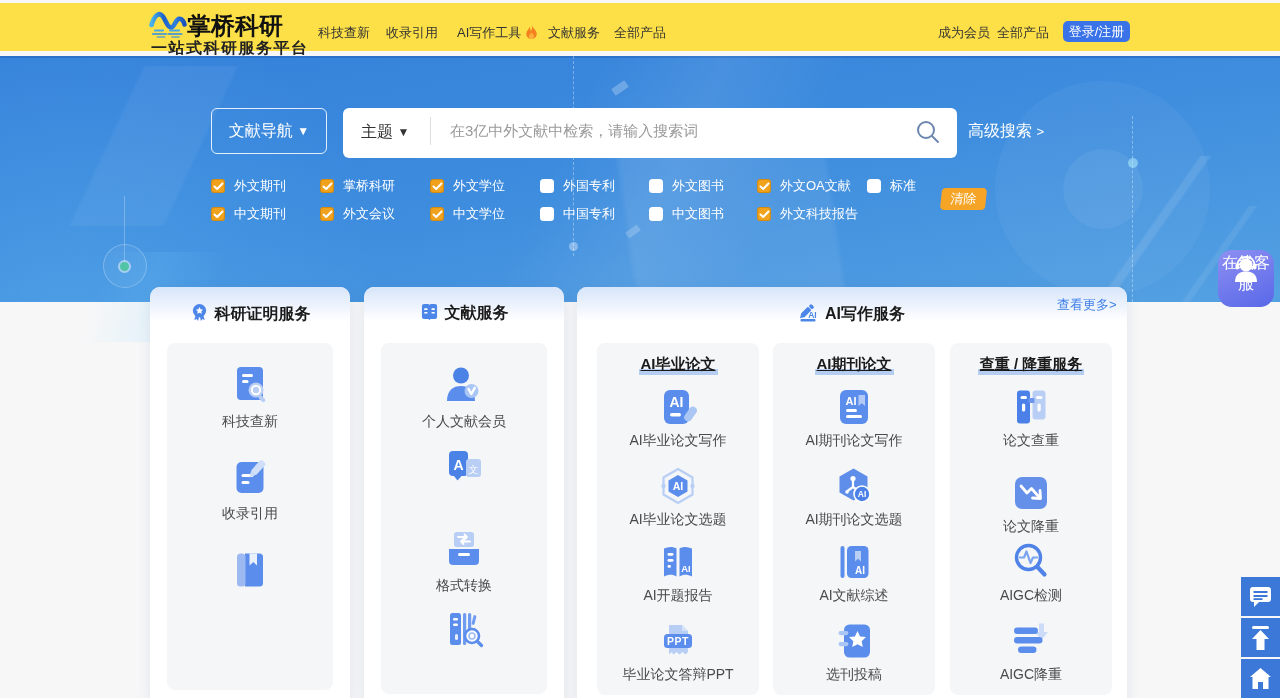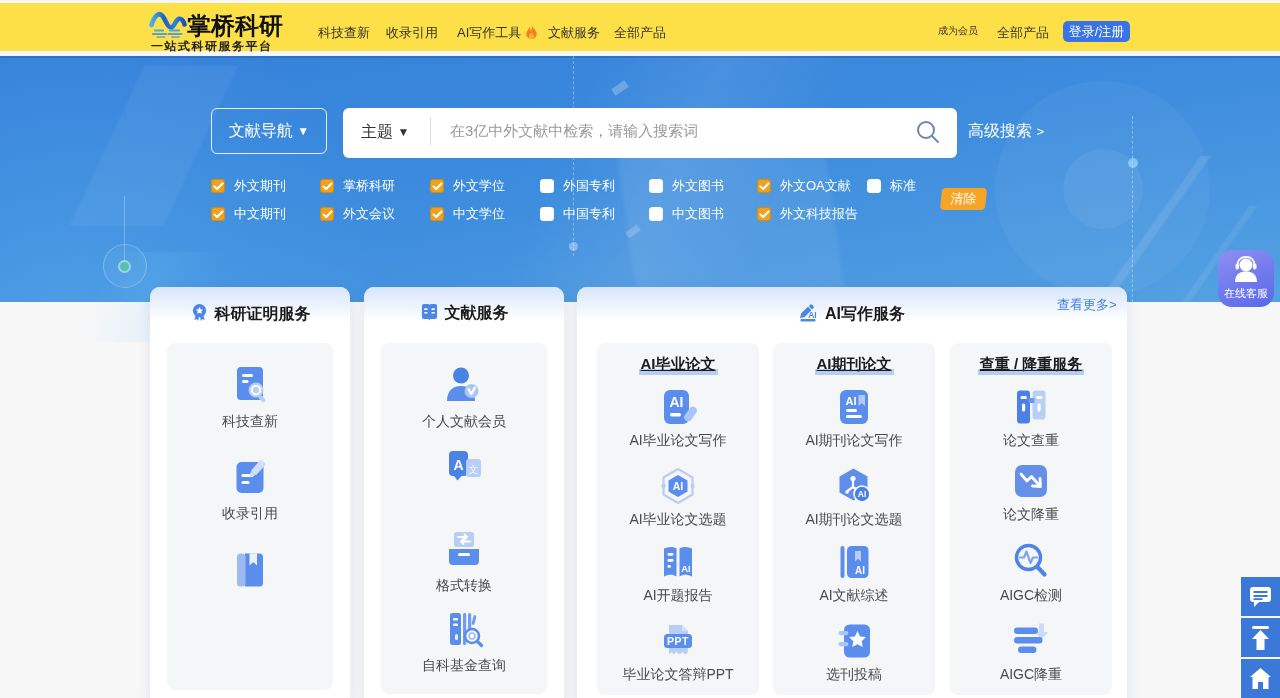--- a/index.html
+++ b/index.html
@@ -2,21 +2,21 @@
 <html><head>
 <meta charset="utf-8">
 <style>
 * { margin:0; padding:0; box-sizing:border-box; }
 html,body { width:1280px; height:698px; overflow:hidden; font-family:"Liberation Sans",sans-serif; background:#f7f7f8; }
 #page { position:relative; width:1280px; height:698px; overflow:hidden; }
 .abs { position:absolute; }
 
 #header { position:absolute; left:0; top:3px; width:1280px; height:48px; background:#fde047; z-index:20; }
 #logo-txt { position:absolute; left:187px; top:7px; font-size:24px; font-weight:bold; color:#111; }
-#logo-sub { position:absolute; left:151px; top:36px; font-size:12px; font-weight:bold; color:#222; font-family:"Liberation Serif",serif; letter-spacing:1.5px; transform:scaleY(0.95); transform-origin:top left; }
+#logo-sub { position:absolute; left:151px; top:36px; font-size:16px; font-weight:bold; color:#222; font-family:"Liberation Serif",serif; letter-spacing:1.5px; transform:scaleY(0.95); transform-origin:top left; }
 .nv { top:21px; font-size:13px; color:#333; }
 #login-btn { position:absolute; left:1063px; top:18px; width:67px; height:21px; background:#3a72e8; border-radius:5px; color:#fff; font-size:13px; text-align:center; line-height:21px; }
 
 #hero { position:absolute; left:0; top:56px; width:1280px; height:246px;
   background:radial-gradient(circle at 5% 102%, rgba(130,215,255,0.20) 0%, rgba(130,215,255,0) 26%),
              linear-gradient(170deg, #3480da 0%, #3d8cde 48%, #54a1e2 100%); }
 #hero .deco1 { position:absolute; left:420px; top:0; width:500px; height:246px; background:linear-gradient(115deg,rgba(255,255,255,0) 30%,rgba(255,255,255,0.08) 50%,rgba(255,255,255,0) 70%); }
 #hero .circ { position:absolute; border-radius:50%; background:rgba(255,255,255,0.05); }
 #navbtn { position:absolute; left:211px; top:108px; width:116px; height:46px; border:1px solid rgba(255,255,255,0.85); border-radius:6px; color:#fff; font-size:16px; text-align:center; line-height:44px; }
 #sbox { position:absolute; left:343px; top:108px; width:614px; height:50px; background:#fff; border-radius:6px; }
@@ -38,21 +38,21 @@
 .inner { position:absolute; background:#f5f6f8; border-radius:8px; }
 .item { position:absolute; width:100%; text-align:center; }
 .item svg { display:block; margin:0 auto; }
 .item .lbl { font-size:14px; color:#4a4a4a; margin-top:8px; }
 #card3 .lbl { margin-top:5px; }
 .colT { position:absolute; width:100%; text-align:center; font-size:15px; font-weight:bold; color:#1a1a1a; }
 .colT i { font-style:normal; display:inline-block; padding:0 2px 1px; background:linear-gradient(transparent 72%, #b5cdf1 72%);text-decoration:underline; }
 #more { position:absolute; left:1057px; top:296px; color:#3f7fe8; font-size:13px; z-index:6; }
 
 #kefu { position:absolute; left:1218px; top:250px; width:56px; height:57px; border-radius:14px; background:linear-gradient(155deg,#8e8ff2 0%,#5868e8 100%); z-index:30; text-align:center; }
-#kefu .t { position:absolute; width:100%; bottom:6px; color:#fff; font-size:11px; }
+#kefu .t { position:absolute; width:100%; bottom:12px; color:#fff; font-size:16px; }
 .sbtn { position:absolute; left:1241px; width:39px; height:39px; background:#3c78d8; z-index:30; }
 </style>
 </head>
 <body>
 <div id="page">
 
   <div id="header">
     <svg class="abs" style="left:149px;top:5px" width="38" height="30" viewBox="0 0 38 30">
       <defs>
           <linearGradient id="lg1" x1="0" y1="0" x2="1" y2="0">
@@ -70,21 +70,21 @@
     <div id="logo-txt">掌桥科研</div>
     <div id="logo-sub">一站式科研服务平台</div>
     <div class="abs nv" style="left:318px">科技查新</div>
     <div class="abs nv" style="left:386px">收录引用</div>
     <div class="abs nv" style="left:457px">AI写作工具 <svg width="13" height="16" viewBox="0 0 13 15" style="vertical-align:-3px">
           <path d="M6.5 0 C7 3 10.5 4.5 11.5 8 C12.5 11.5 10 14.5 6.5 14.5 C3 14.5 0.5 11.5 1.5 8 C2.2 5.6 4 4.8 4.5 2.5 C5.5 4 5.8 5 5.5 6.5 C7 5.8 7.5 4 6.5 0 Z" fill="#f4801f"></path>
           <path d="M6.5 14.5 C4.7 14.5 3.5 13 4 11.2 C4.4 9.8 5.8 9.3 6.5 8 C7.2 9.3 8.6 9.8 9 11.2 C9.5 13 8.3 14.5 6.5 14.5 Z" fill="#fbb03b"></path>
         </svg></div>
     <div class="abs nv" style="left:548px">文献服务</div>
     <div class="abs nv" style="left:614px">全部产品</div>
-    <div class="abs" style="left:938px;top:21px;font-size:10px;color:#333">成为会员</div>
+    <div class="abs" style="left:938px;top:21px;font-size:13px;color:#333">成为会员</div>
     <div class="abs" style="left:997px;top:21px;font-size:13px;color:#333">全部产品</div>
     <div id="login-btn">登录/注册</div>
   </div>
 
   <div id="hero">
     <div style="position:absolute;left:0;top:0;width:100%;height:2px;background:#2a72cc"></div>
     <div class="deco1"></div>
     <div class="circ" style="left:995px;top:25px;width:215px;height:215px;background:rgba(255,255,255,0.045)"></div>
     <div class="circ" style="left:1063px;top:93px;width:80px;height:80px;background:rgba(255,255,255,0.06)"></div>
     <div style="position:absolute;left:573px;top:0;width:1px;height:200px;border-left:1px dashed rgba(255,255,255,0.35)"></div>
@@ -264,21 +264,20 @@
           <rect x="9" y="9" width="5" height="2.6" rx="1.3" fill="#fff"></rect>
           <rect x="9" y="14.5" width="5" height="2.6" rx="1.3" fill="#fff"></rect>
           <rect x="11" y="25" width="3" height="6" rx="1.5" fill="#fff" opacity="0.85"></rect>
           <rect x="19" y="4" width="3.2" height="32" rx="1.6" fill="#6f9bf0"></rect>
           <rect x="24" y="4" width="3.2" height="28" rx="1.6" fill="#6f9bf0"></rect>
           <rect x="28.5" y="6" width="3" height="10" rx="1.5" transform="rotate(14 30 11)" fill="#6f9bf0"></rect>
           <circle cx="28" cy="27" r="7" fill="#fff" fill-opacity="0.95" stroke="#5b8dec" stroke-width="2.6"></circle>
           <circle cx="28" cy="27" r="3" fill="none" stroke="#9cbcf2" stroke-width="1.6"></circle>
           <line x1="33.5" y1="32.5" x2="37.5" y2="36.5" stroke="#5b8dec" stroke-width="3.2" stroke-linecap="round"></line>
         </svg>
-        <div class="lbl">自科基金查询</div>
       </div>
   </div>
 
   <div class="card" id="card3" style="left:577px;width:550px;height:420px;">
     <div class="grad"></div>
     <div class="card-title"><svg width="20" height="19" viewBox="0 0 20 19">
           <g transform="rotate(45 7 9)">
             <rect x="4.6" y="3.8" width="5" height="10.5" rx="1" fill="#4c86e8"></rect>
             <path d="M7.1 17.6 L4.7 13.6 L9.5 13.6 Z" fill="#4c86e8"></path>
             <rect x="4.6" y="-0.4" width="5" height="3.4" rx="1.6" fill="#4c86e8"></rect>
@@ -377,21 +376,21 @@
           <rect x="6" y="3.5" width="13" height="33" rx="3" fill="#4a80e8"></rect>
           <rect x="21.5" y="3.5" width="13" height="29" rx="3" fill="#b9cef5"></rect>
           <rect x="9.5" y="9" width="6.5" height="3" rx="1.5" fill="#fff"></rect>
           <rect x="11" y="16.5" width="3.2" height="8" rx="1.6" fill="#fff"></rect>
           <rect x="25" y="9" width="6.5" height="3" rx="1.5" fill="#fff"></rect>
           <rect x="26.5" y="16.5" width="3.2" height="8" rx="1.6" fill="#fff"></rect>
           <rect x="17.5" y="11" width="6" height="5" rx="1" fill="#6d97ee"></rect>
         </svg>
         <div class="lbl">论文查重</div>
       </div>
-      <div class="item" style="left:373px;top:174px;width:162px">
+      <div class="item" style="left:373px;top:186px;width:162px">
         <svg width="40" height="40" viewBox="0 0 40 40">
           <rect x="4" y="4" width="32" height="32" rx="7" fill="#6490ea"></rect>
           <polyline points="10,13 16,20 20.5,15.5 28.5,24.5" fill="none" stroke="#fff" stroke-width="2.8" stroke-linecap="round" stroke-linejoin="round"></polyline>
           <polyline points="29,17.5 29.5,25.5 21.5,25" fill="none" stroke="#fff" stroke-width="2.8" stroke-linecap="round" stroke-linejoin="round"></polyline>
         </svg>
         <div class="lbl">论文降重</div>
       </div>
       <div class="item" style="left:373px;top:334px;width:162px">
         <svg width="40" height="40" viewBox="0 0 40 40">
           <path d="M28 2.5 L33 2.5 L33 11 L37 11 L30.5 19 L24 11 L28 11 Z" fill="#ccdcf8"></path>

